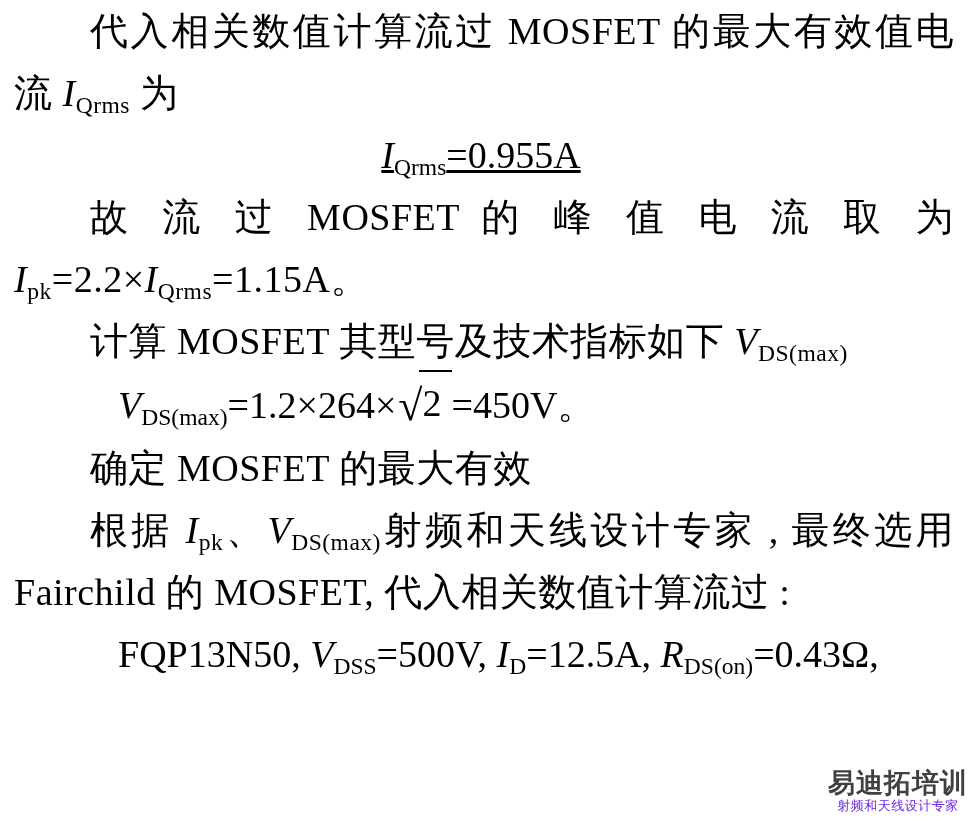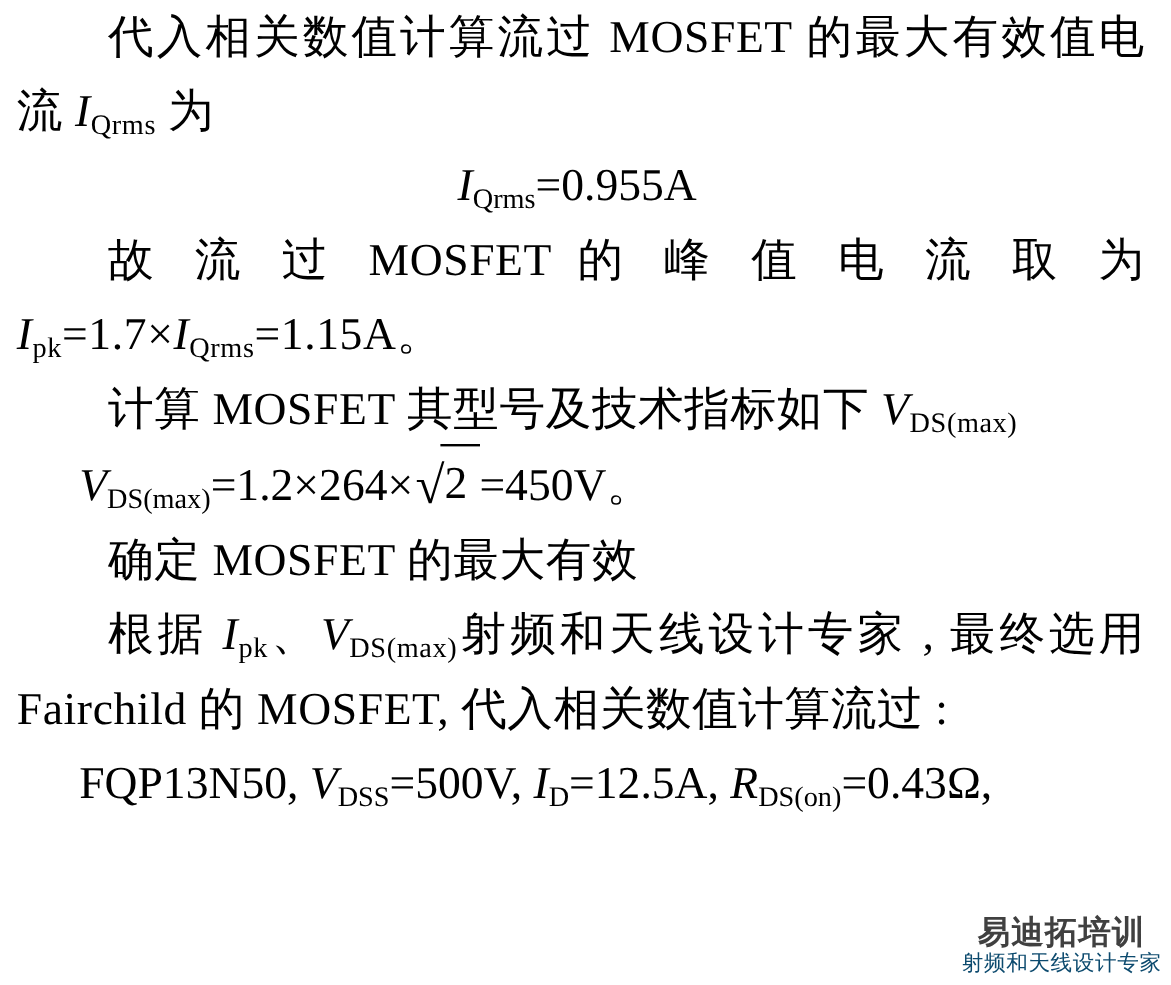--- a/index.html
+++ b/index.html
@@ -37,23 +37,24 @@
   .eq {
     font-size: 38px;
     line-height: 62px;
     margin: 0;
     padding: 0 22px 0 14px;
   }
   .eq-center {
     text-align: center;
     padding-left: 0;
     padding-right: 14px;
+    text-decoration: underline;
   }
   .eq-indent {
-    padding-left: 66px;
+    padding-left: 118px;
   }
   .it {
     font-style: italic;
   }
   sub {
     font-size: 0.62em;
     line-height: 0;
     vertical-align: -0.28em;
     font-style: normal;
   }
@@ -84,42 +85,42 @@
     line-height: 1.05;
   }
   .logo-main {
     color: #404040;
     font-family: "DejaVu Sans", sans-serif;
     font-weight: bold;
     font-size: 27px;
     letter-spacing: 1px;
   }
   .logo-sub {
-    color: #0c4a6e;
+    color: #6d28d9;
     font-family: "DejaVu Sans", sans-serif;
-    font-size: 18px;
+    font-size: 13px;
     letter-spacing: 0.5px;
     margin-top: 2px;
   }
 </style>
 </head>
 <body>
 
 <div class="page">
 
   <p class="para indent">
     <span>代入相关数值计算流过 MOSFET 的最大有效</span><span>值电流 </span><span class="it nowrap"><span>I</span><sub>Qrms</sub></span><span> 为</span>
   </p>
 
   <p class="eq eq-center">
     <span class="it nowrap"><span>I</span><sub>Qrms</sub></span><span>=0.955A</span>
   </p>
 
   <p class="para indent">
-    <span>故 流 过  MOSFET  的 峰 值 电 流 取 为 </span><span class="it nowrap"><span>I</span><sub>pk</sub></span><span>=1.7×</span><span class="it nowrap"><span>I</span><sub>Qrms</sub></span><span>=1.15A。</span>
+    <span>故 流 过  MOSFET  的 峰 值 电 流 取 为 </span><span class="it nowrap"><span>I</span><sub>pk</sub></span><span>=2.2×</span><span class="it nowrap"><span>I</span><sub>Qrms</sub></span><span>=1.15A。</span>
   </p>
 
   <p class="para indent">
     <span>计算 MOSFET 其型号及技术指标如下 </span><span class="it nowrap"><span>V</span><sub>DS(max)</sub></span>
   </p>
 
   <p class="eq eq-indent">
     <span class="it nowrap"><span>V</span><sub>DS(max)</sub></span><span>=1.2×264×</span><span class="sqrt"><span class="radical">√</span><span class="radicand">2</span></span><span>=450V。</span>
   </p>
 

